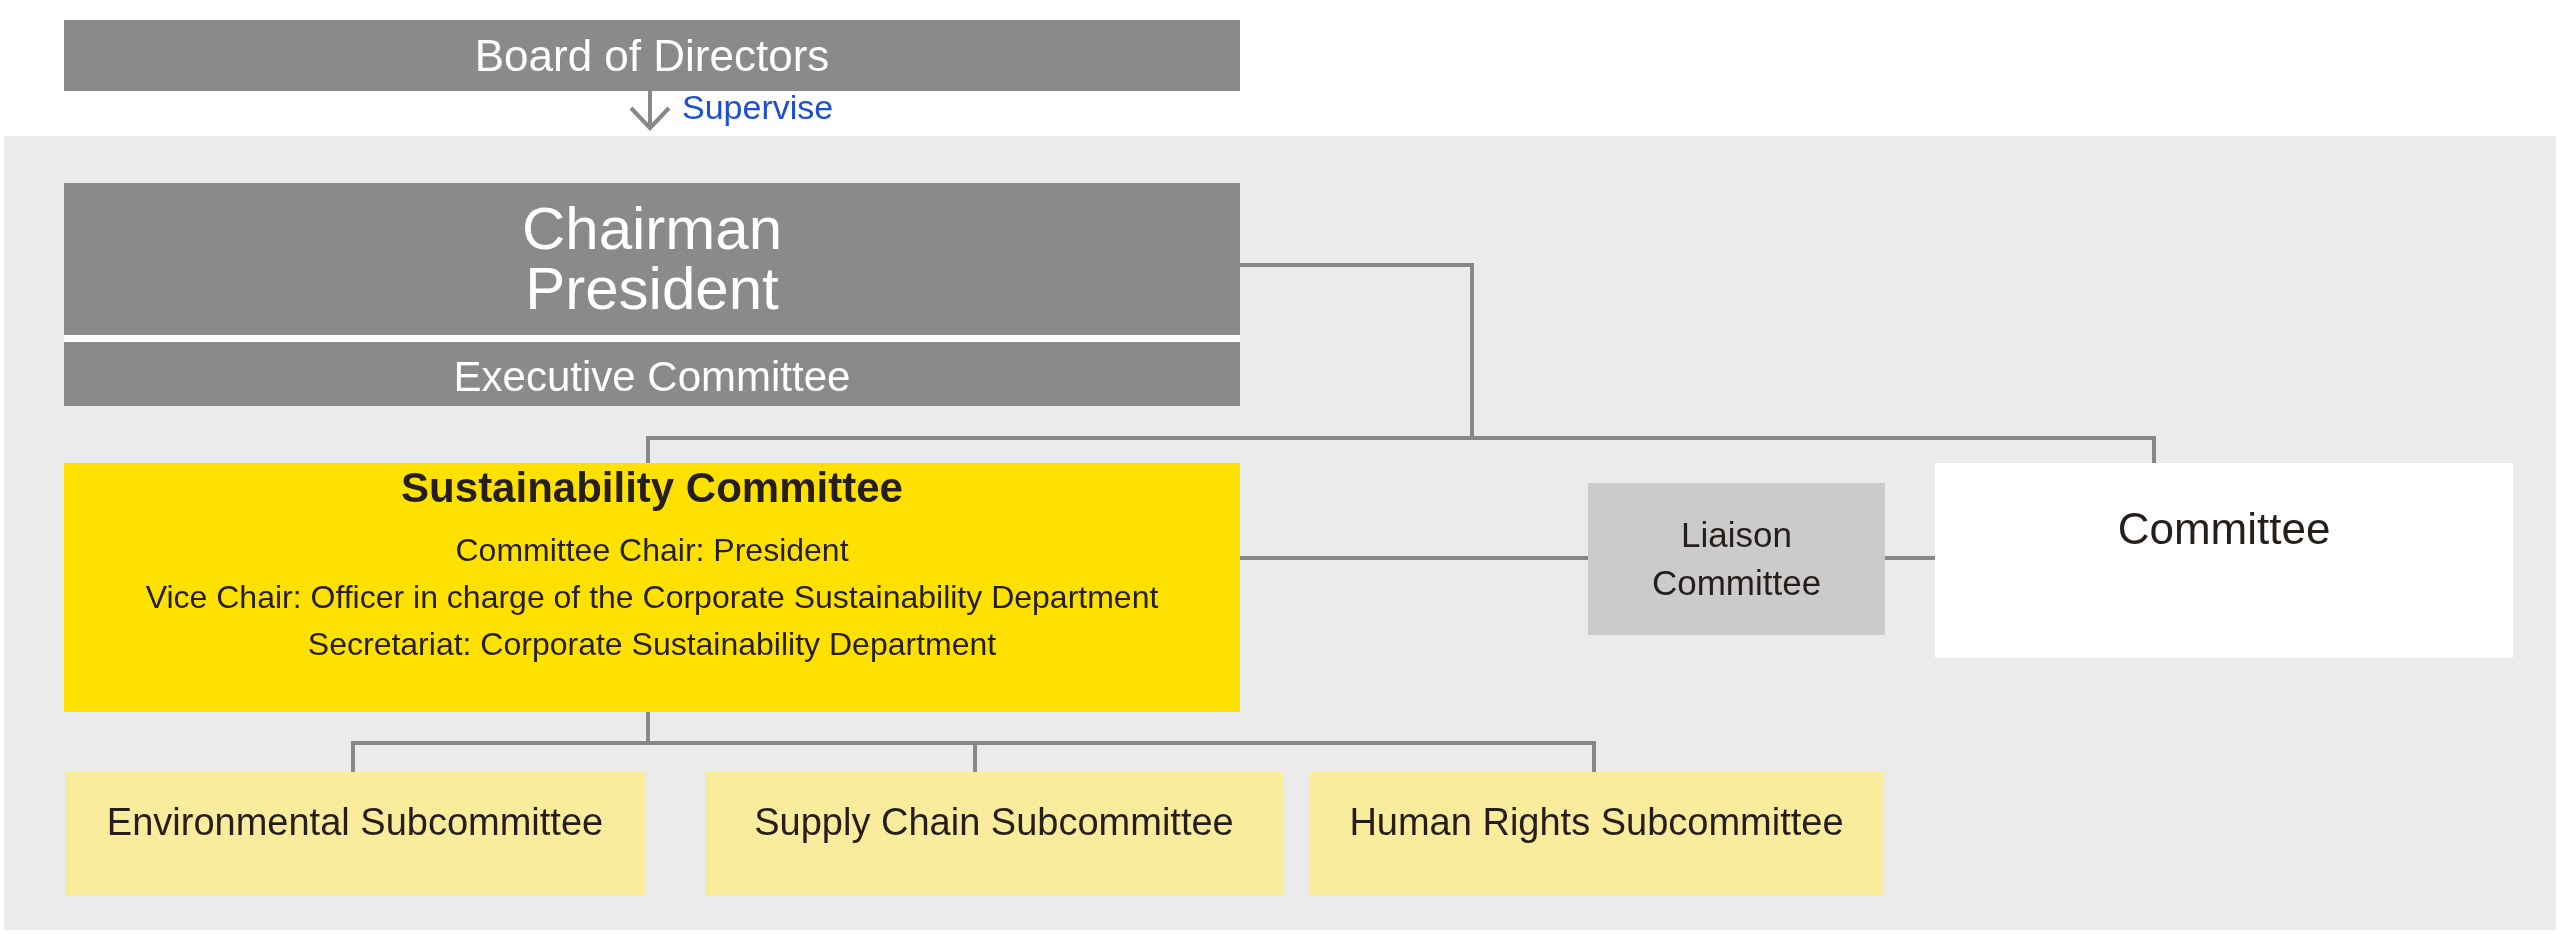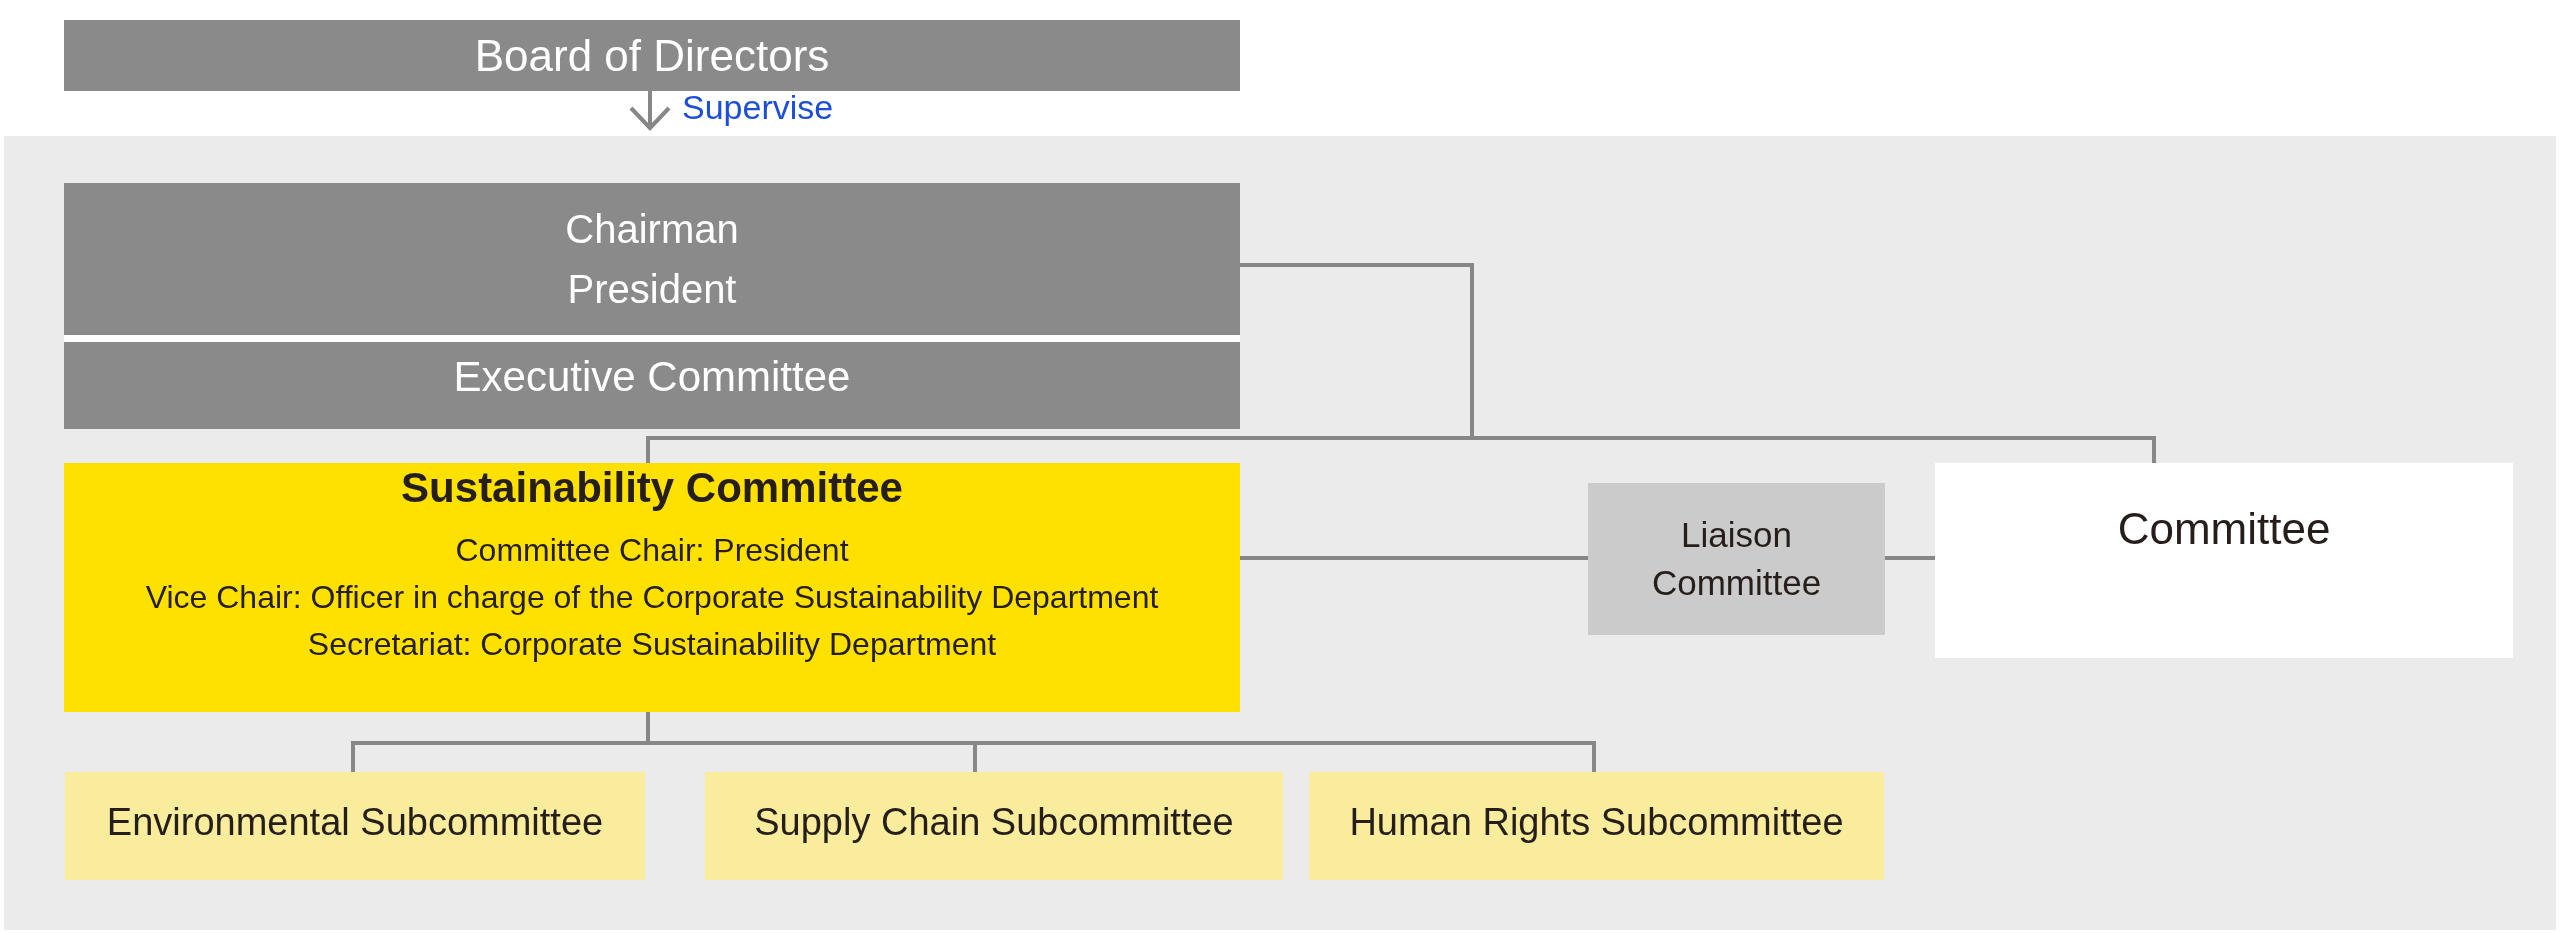--- a/index.html
+++ b/index.html
@@ -11,32 +11,32 @@
   .stage{position:relative;width:2560px;height:934px;overflow:hidden;}
   .panel{
     position:absolute;left:4px;top:136px;width:2552px;height:794px;
     background:#ebebec;
   }
   .box{position:absolute;box-sizing:border-box;text-align:center;}
   .gray{background:#8a8a8a;color:#ffffff;}
   .board{left:64px;top:20px;width:1176px;height:71px;
     font-size:44px;line-height:71px;}
   .chairman{left:64px;top:183px;width:1176px;height:152px;
-    font-size:40px;line-height:60px;padding-top:16px;}
+    font-size:60px;line-height:60px;padding-top:16px;}
   .white-sep{position:absolute;left:64px;top:335px;width:1176px;height:7px;background:#ffffff;}
-  .exec{left:64px;top:342px;width:1176px;height:87px;
+  .exec{left:64px;top:342px;width:1176px;height:64px;
     font-size:42px;line-height:70px;}
   .sustain{left:64px;top:463px;width:1176px;height:249px;background:#ffe100;}
   .sustain .title{font-size:42px;font-weight:600;line-height:50px;}
   .sustain .details{margin-top:14px;font-size:32px;line-height:47px;}
   .liaison{left:1588px;top:483px;width:297px;height:152px;background:#cbcbcb;
     font-size:35px;line-height:48px;padding-top:28px;}
   .risk{left:1935px;top:463px;width:578px;height:195px;background:#ffffff;
     font-size:44px;line-height:63px;padding-top:34px;}
-  .subbox{top:772px;height:108px;background:#faec9d;
+  .subbox{top:772px;height:124px;background:#faec9d;
     font-size:38px;line-height:101px;}
   .sub1{left:65px;width:580px;}
   .sub2{left:665px;width:578px;margin-left:40px;}
   .sub3{left:1309px;width:575px;}
   .supervise{
     position:absolute;left:682px;top:86px;font-size:34px;line-height:42px;
     color:#1d4ed8;white-space:nowrap;
   }
   svg.wires{position:absolute;left:0;top:0;width:2560px;height:934px;pointer-events:none;}
   svg.wires path, svg.wires polyline, svg.wires line{

